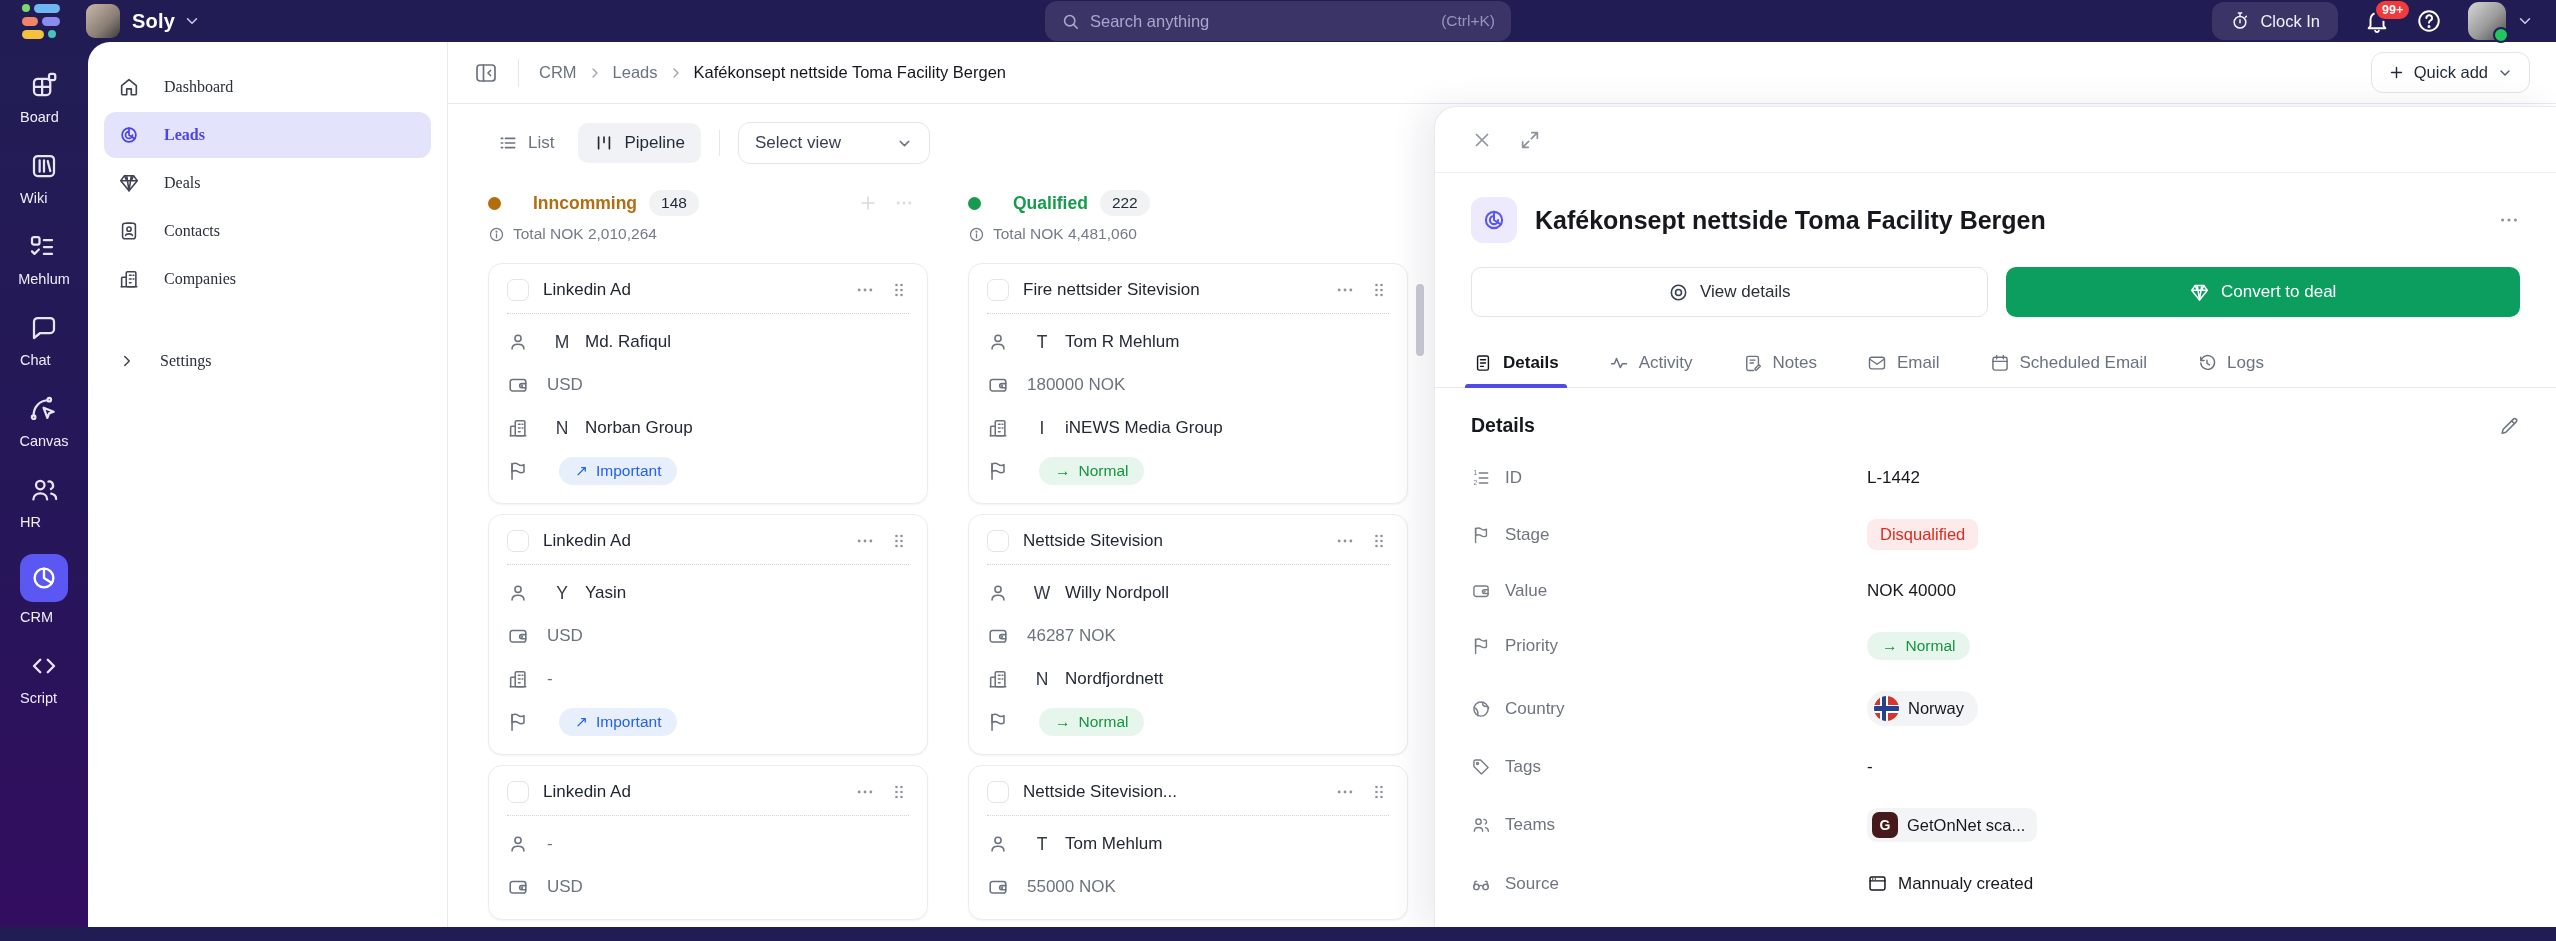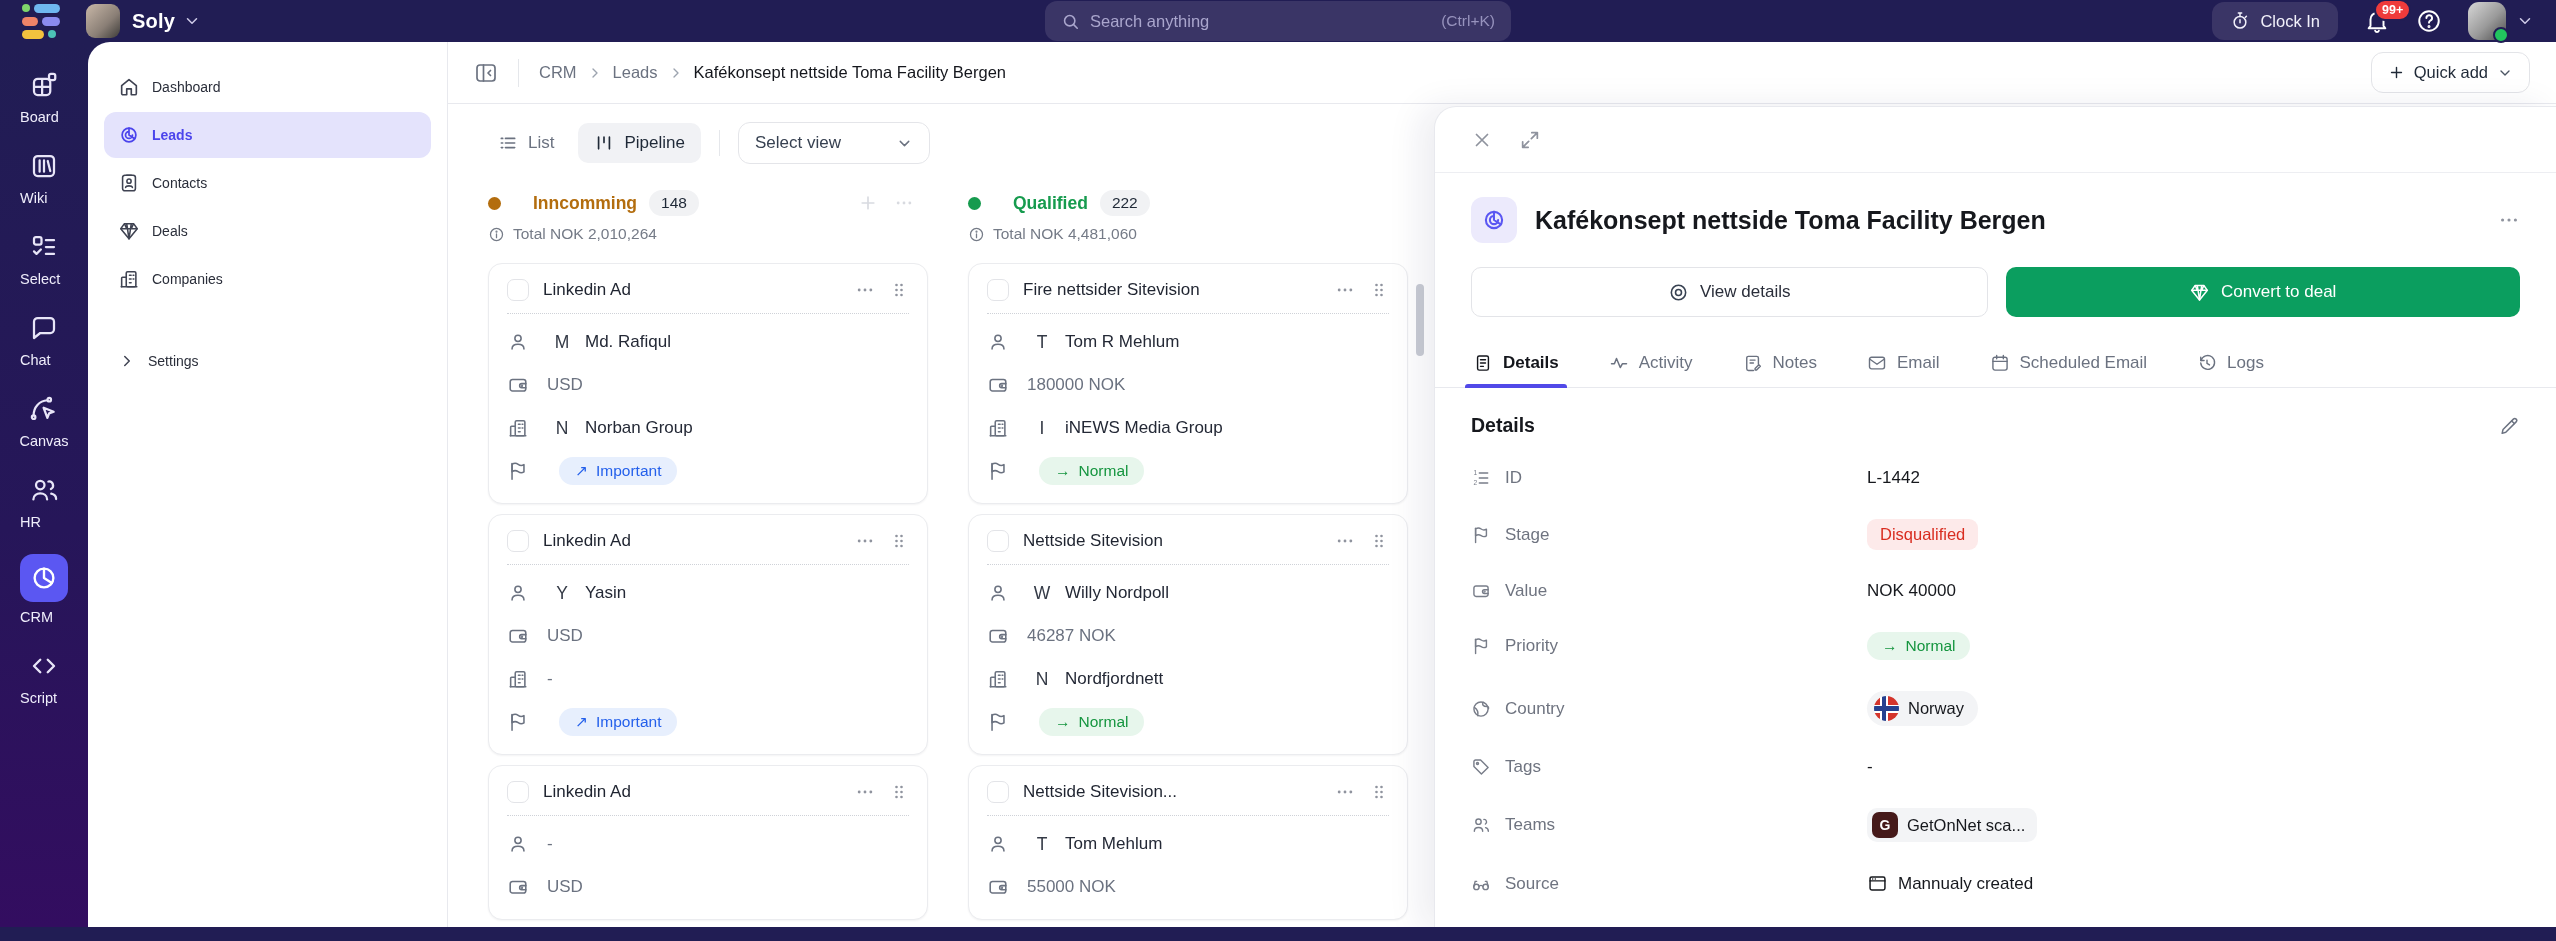--- a/index.html
+++ b/index.html
@@ -39,21 +39,21 @@
   .rail-item { display:flex; flex-direction:column; align-items:flex-start; gap:7px; cursor:pointer; }
   .rail-item .ric { width:30px; height:30px; color:#e8e5f8; }
   .rail-item .rlbl { font-size:14.5px; color:#efedfb; }
   .rail-item.active .ricbox { background:#5b57f2; border-radius:13px; width:48px; height:48px; display:flex; align-items:center; justify-content:center; }
   .ricbox { width:48px; height:34px; display:flex; align-items:center; justify-content:center; }
 
   .content { flex:1; background:#fff; border-top-left-radius:22px; display:flex; min-width:0; overflow:hidden; }
 
   
   .sidebar { width:360px; flex:none; border-right:1px solid #e8e9ee; padding:22px 16px; }
-  .side-item { display:flex; align-items:center; gap:12px; padding:12px 14px; border-radius:12px; font-size:14px; color:#2a2e3a; cursor:pointer; margin-bottom:2px; }
+  .side-item { display:flex; align-items:center; gap:24px; padding:12px 14px; border-radius:12px; font-size:16px; color:#2a2e3a; cursor:pointer; margin-bottom:2px;font-family:Liberation Serif, serif; }
   .side-item .ic { color:#3f4352; }
   .side-item.active { background:#e4e3fc; color:#4b44ec; font-weight:600; }
   .side-item.active .ic { color:#4b44ec; }
   .side-settings { margin-top:38px; }
 
   
   .content-right { flex:1; display:flex; flex-direction:column; min-width:0; }
   .crumbbar { height:62px; flex:none; border-bottom:1px solid #e8e9ee; display:flex; align-items:center; padding:0 26px; }
   .crumb-divider { width:1px; height:28px; background:#e5e7eb; margin:0 20px; }
   .crumb { display:flex; align-items:center; gap:10px; font-size:16.5px; color:#6b7280; }
@@ -480,21 +480,21 @@
           </svg>
         </div>
       <span class="rlbl">Wiki</span>
     </div>
     <div class="rail-item">
       <div class="ricbox">
           <svg class="ric">
             <use href="#i-project"></use>
           </svg>
         </div>
-      <span class="rlbl">Select</span>
+      <span class="rlbl">Mehlum</span>
     </div>
     <div class="rail-item">
       <div class="ricbox">
           <svg class="ric">
             <use href="#i-chat"></use>
           </svg>
         </div>
       <span class="rlbl">Chat</span>
     </div>
     <div class="rail-item">
@@ -541,29 +541,29 @@
         <span>Dashboard</span>
       </div>
       <div class="side-item active">
         <svg class="ic">
             <use href="#i-leads"></use>
           </svg>
         <span>Leads</span>
       </div>
       <div class="side-item">
         <svg class="ic">
-            <use href="#i-contact"></use>
-          </svg>
-        <span>Contacts</span>
+            <use href="#i-gem"></use>
+          </svg>
+        <span>Deals</span>
       </div>
       <div class="side-item">
         <svg class="ic">
-            <use href="#i-gem"></use>
-          </svg>
-        <span>Deals</span>
+            <use href="#i-contact"></use>
+          </svg>
+        <span>Contacts</span>
       </div>
       <div class="side-item">
         <svg class="ic">
             <use href="#i-building"></use>
           </svg>
         <span>Companies</span>
       </div>
       <div class="side-item side-settings">
         <svg class="ic" style="width:18px;height:18px;color:#3f4352">
             <use href="#i-chev-r"></use>

